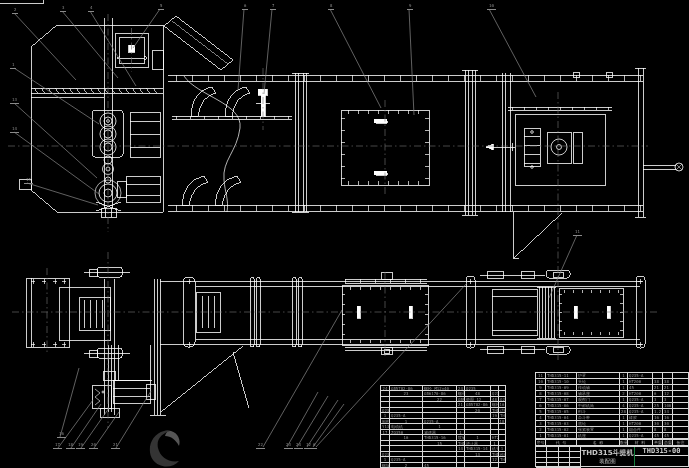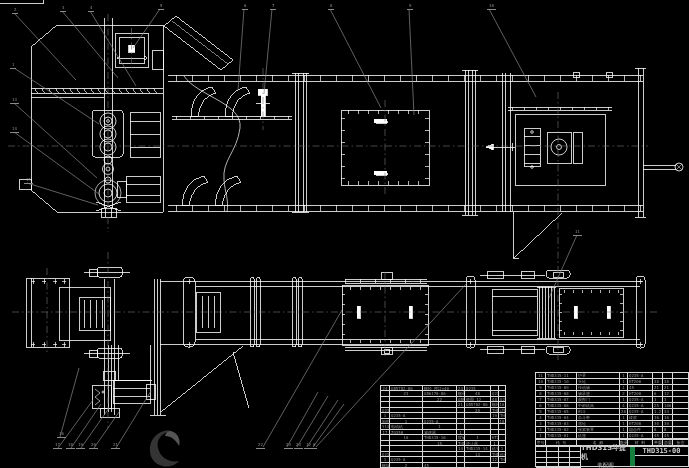--- a/index.html
+++ b/index.html
@@ -6,21 +6,21 @@
   .canvas{position:relative;width:689px;height:468px;background:#000;overflow:hidden;
           font-family:"DejaVu Sans",sans-serif;}
   svg{position:absolute;left:0;top:0;}
   .tbl{position:absolute;display:grid;box-sizing:border-box;border-top:1px solid #d9d9d9;border-left:1px solid #d9d9d9;}
   .tbl .c{box-sizing:border-box;border-right:1px solid #d9d9d9;border-bottom:1px solid #d9d9d9;
           color:#969696;font-size:4px;line-height:5px;font-family:"DejaVu Sans Mono",monospace;
           overflow:hidden;white-space:nowrap;padding:0 1px;}
   .tbl .c.ctr{text-align:center;padding:0;}
   .hdr .c{color:#a8a8a8;text-align:center;}
   .tb-box{position:absolute;box-sizing:border-box;border:1px solid #d9d9d9;display:flex;}
-  .tb-title{box-sizing:border-box;border-right:5px solid #15803d;display:flex;flex-direction:column;
+  .tb-title{box-sizing:border-box;border-right:1px solid #15803d;display:flex;flex-direction:column;
             align-items:center;justify-content:center;color:#c6c6c6;}
   .tb-title .l1{font-size:7px;line-height:9px;font-weight:bold;letter-spacing:0;}
   .tb-title .l2{font-size:5.5px;line-height:7px;}
   .tb-num{display:flex;flex-direction:column;}
   .tb-num .n1{flex:1;display:flex;align-items:center;justify-content:center;color:#cdcdcd;
               font-size:7px;font-weight:bold;border-bottom:1px solid #d9d9d9;font-family:"DejaVu Sans Mono",monospace;}
   .tb-num .n2{flex:1;display:flex;align-items:center;justify-content:center;color:#909090;font-size:4.5px;}
   .callout{position:absolute;color:#8f8f8f;font-size:4px;line-height:4px;
            font-family:"DejaVu Sans Mono",monospace;border-bottom:1px solid #8a8a8a;padding:0 2px 1px 2px;}
 </style>

